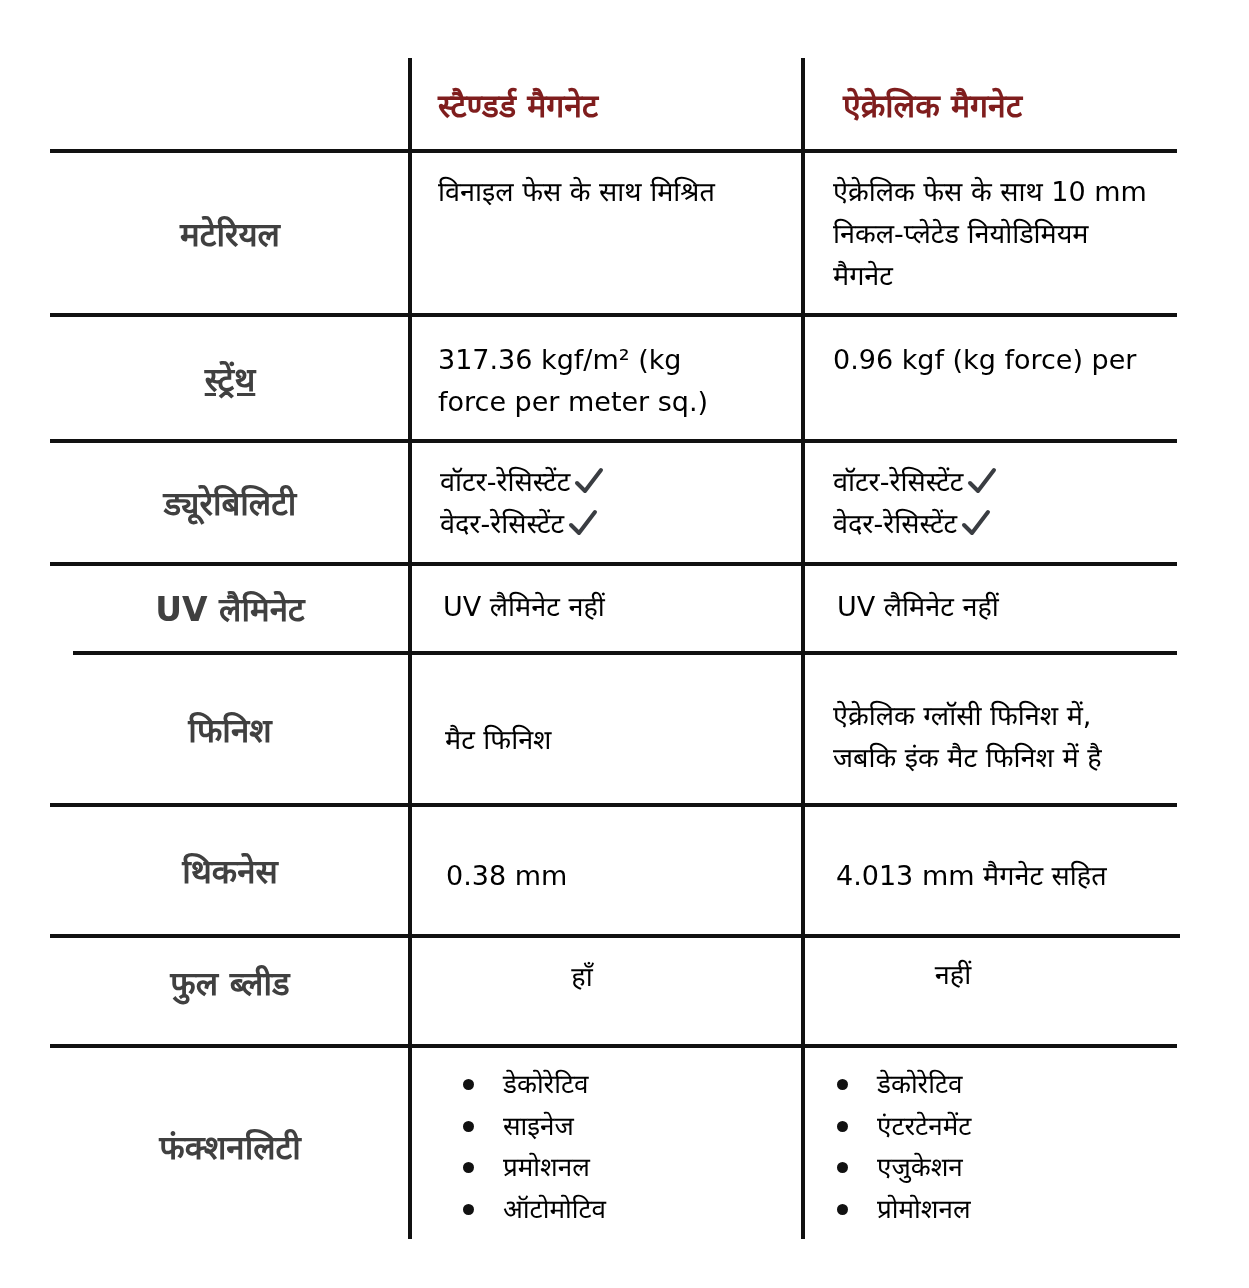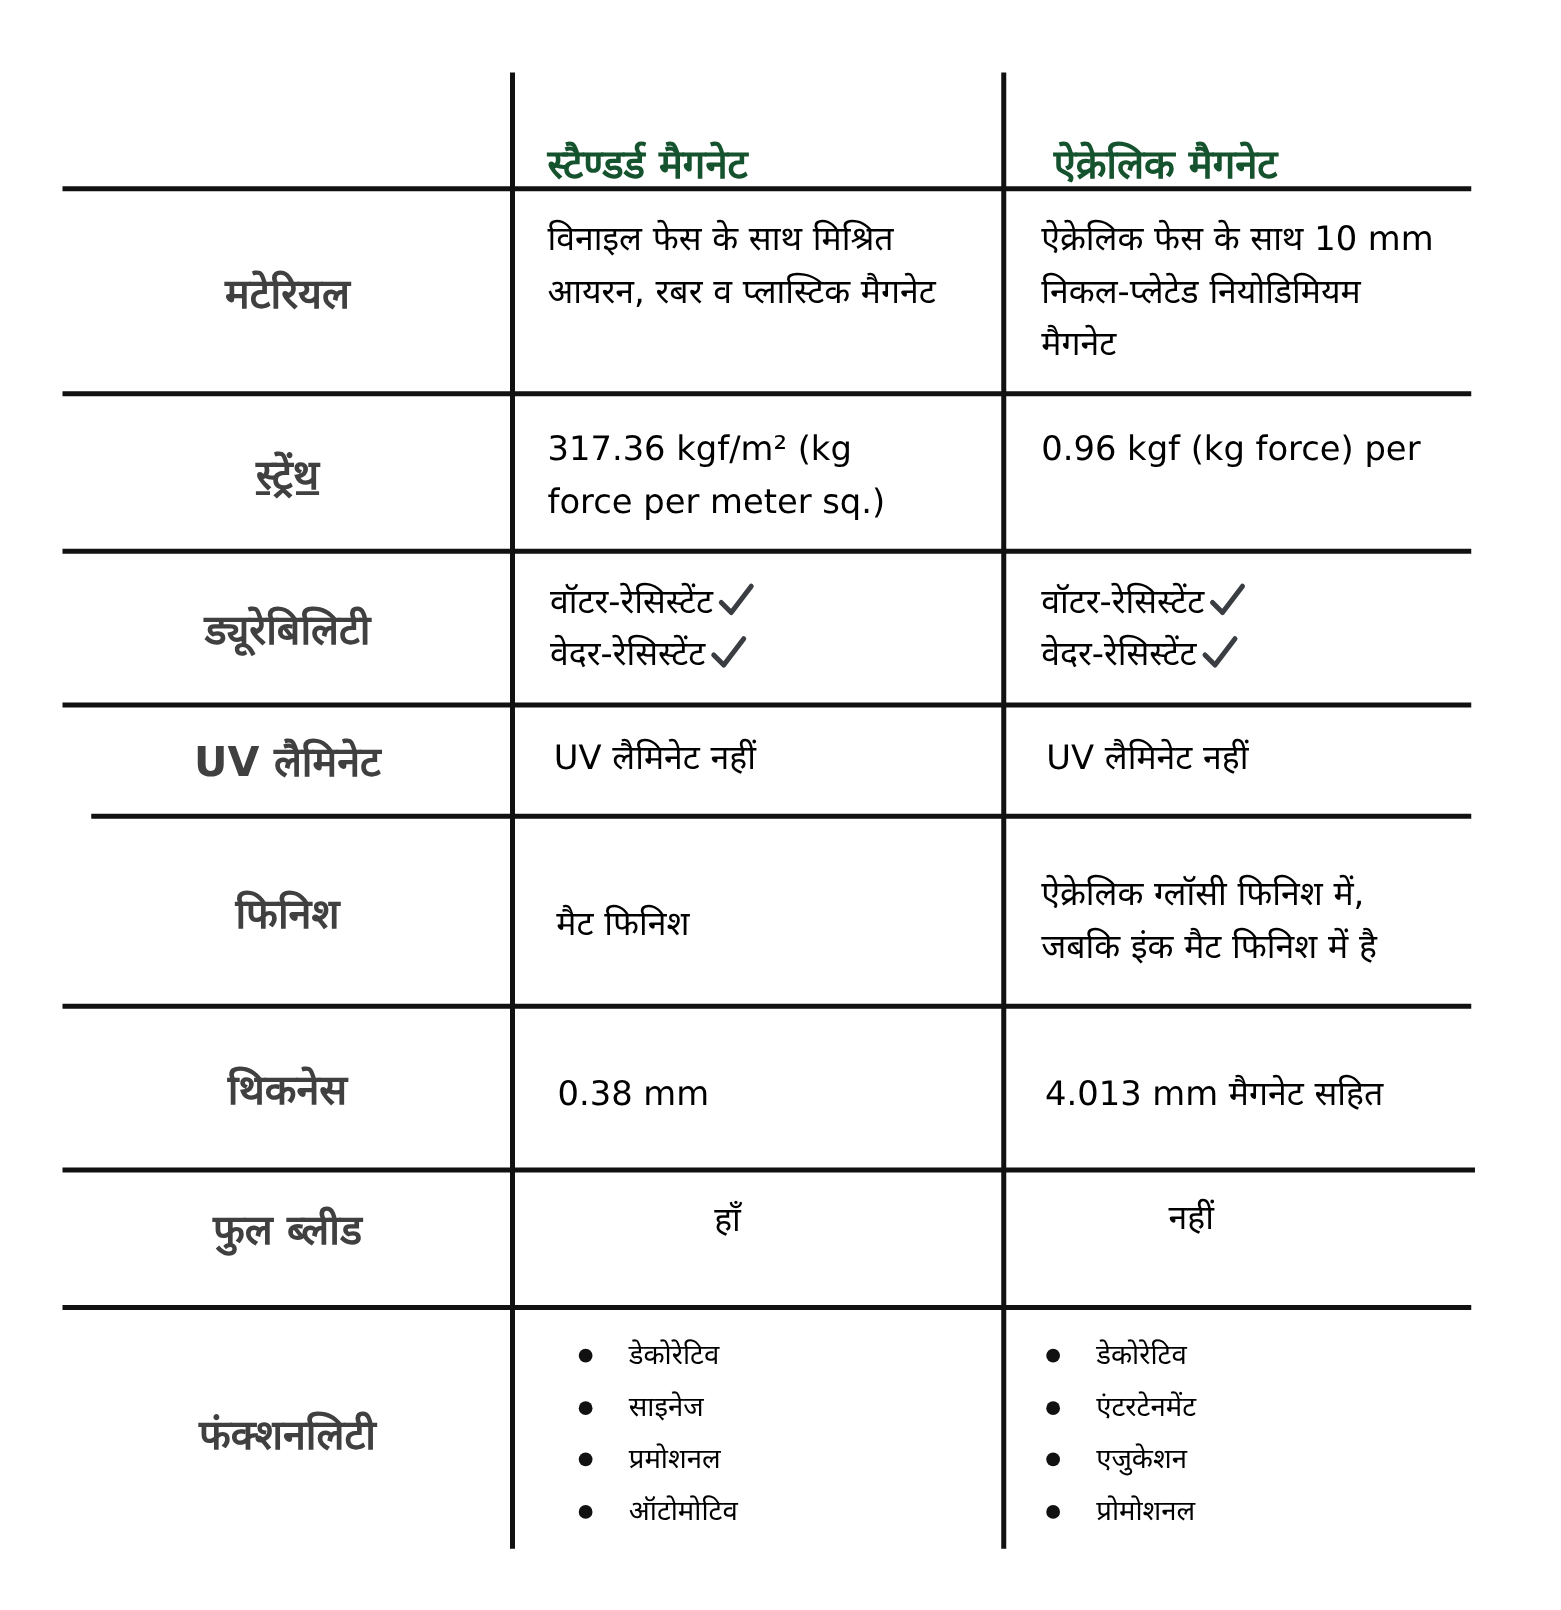--- a/index.html
+++ b/index.html
@@ -22,26 +22,25 @@
     }
     .vline {
       position: absolute;
       width: 4px;
       background: #111111;
     }
     .header {
       position: absolute;
       top: 80px;
       height: 52px;
-      color: #14532d;
+      color: #7f1d1d;
       font-weight: bold;
       font-size: 32px;
       line-height: 52px;
       white-space: nowrap;
-      margin-top: 25px;
     }
     .label {
       position: absolute;
       left: 52px;
       width: 356px;
       text-align: center;
       font-weight: bold;
       font-size: 33px;
       color: #404040;
       display: flex;
@@ -69,21 +68,21 @@
       height: 28px;
     }
     ul.bullets {
       list-style: none;
       margin: 0;
       padding: 0;
     }
     ul.bullets li {
       position: relative;
       padding-left: 62px;
-      font-size: 22px;
+      font-size: 26px;
       line-height: 41.5px;
       white-space: nowrap;
     }
     ul.bullets li .dot {
       position: absolute;
       left: 22px;
       top: 15px;
       width: 11px;
       height: 11px;
       border-radius: 50%;
@@ -104,21 +103,20 @@
 <div class="hline" style="left:50px; width:1127px; top:803px;"></div>
 <div class="hline" style="left:50px; width:1130px; top:934px;"></div>
 <div class="hline" style="left:50px; width:1127px; top:1044px;"></div>
 
 <div class="header" style="left:438px;">स्टैण्डर्ड मैगनेट</div>
 <div class="header" style="left:843px;">ऐक्रेलिक मैगनेट</div>
 
 <div class="label" style="top:153px; height:160px;">मटेरियल</div>
 <div class="cell c1" style="top:171px;">
   <span class="line-row">विनाइल फेस के साथ मिश्रित</span>
-  <span class="line-row">आयरन, रबर व प्लास्टिक मैगनेट</span>
 </div>
 <div class="cell c2" style="top:171px;">
   <span class="line-row">ऐक्रेलिक फेस के साथ 10 mm</span>
   <span class="line-row">निकल-प्लेटेड नियोडिमियम</span>
   <span class="line-row">मैगनेट</span>
 </div>
 
 <div class="label" style="top:317px; height:122px;text-decoration:underline;">स्ट्रेंथ</div>
 <div class="cell c1" style="top:339px;">
   <span class="line-row">317.36 kgf/m² (kg</span>

